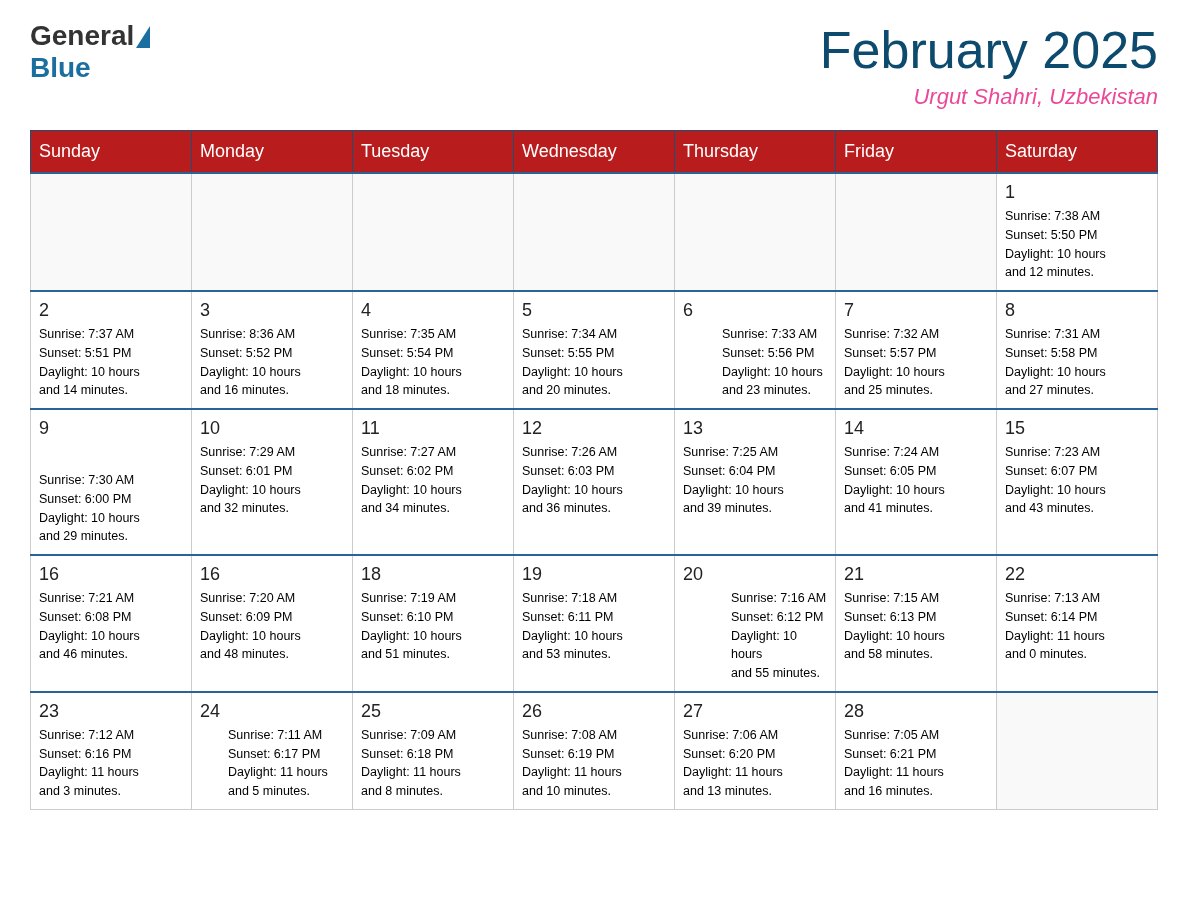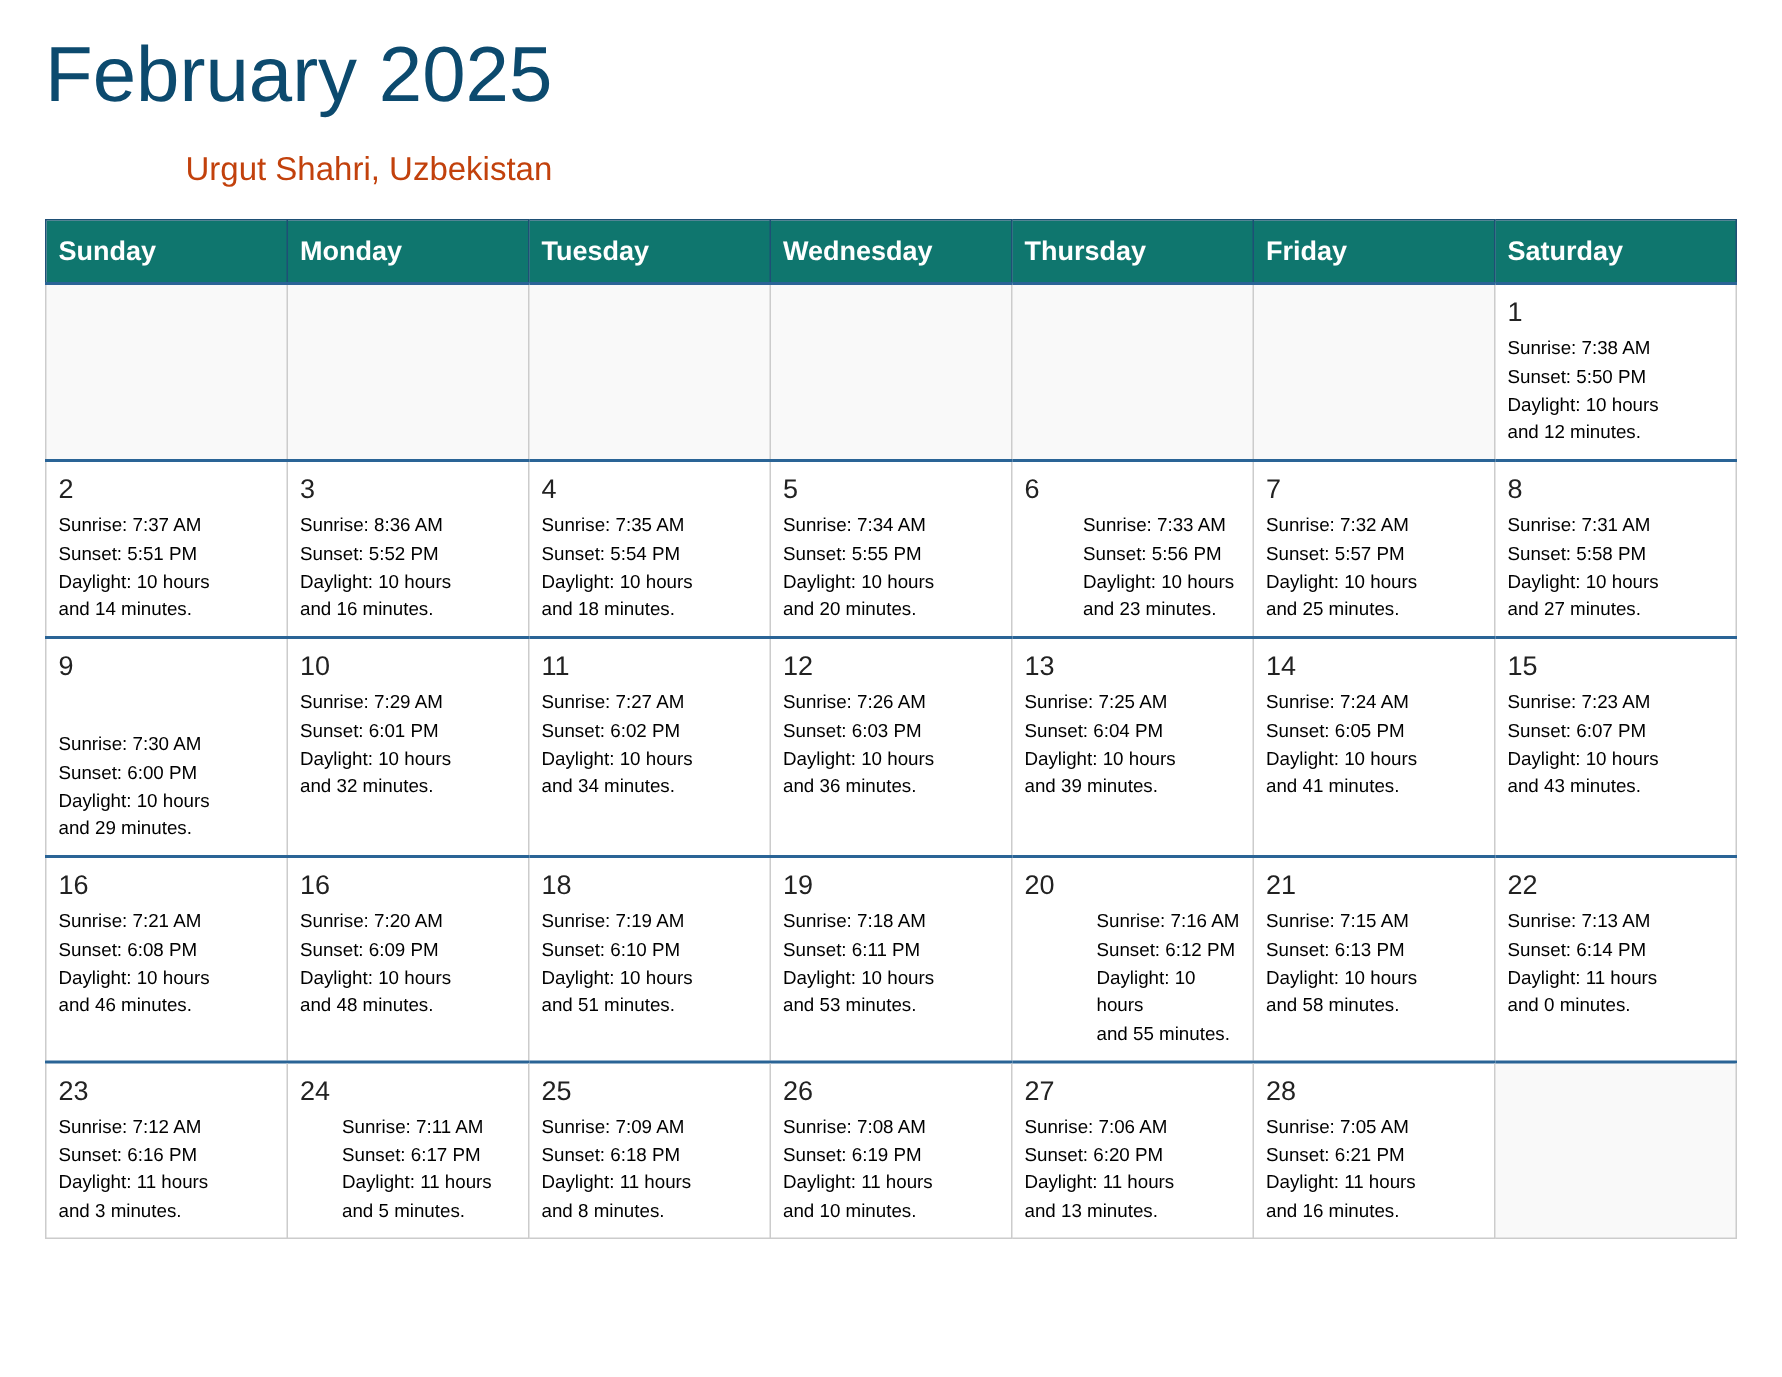--- a/index.html
+++ b/index.html
@@ -47,35 +47,36 @@
     .title-area {
       text-align: right;
     }
     .month-title {
       font-size: 52px;
       font-weight: normal;
       color: #0c4a6e;
     }
     .location-title {
       font-size: 22px;
-      color: #c2410c;
-      margin-top: 20px;
+      color: #ec4899;
+      margin-top: 4px;
+      font-style: italic;
     }
     .calendar {
       width: 100%;
       border-collapse: collapse;
       border: 1px solid #999;
     }
     .calendar th {
-      background-color: #0f766e;
+      background-color: #b91c1c;
       color: #fff;
       padding: 10px 8px;
       text-align: left;
       font-size: 18px;
-      font-weight: bold;
+      font-weight: normal;
       border: 1px solid #1e4f75;
     }
     .calendar td {
       vertical-align: top;
       padding: 8px;
       border: 1px solid #ccc;
       width: calc(100% / 7);
       min-height: 110px;
       font-size: 13px;
       color: #333;
@@ -96,20 +97,27 @@
       background: #f9f9f9;
     }
     tr.week-row td {
       border-top: 2px solid #2a6496;
     }
   </style>
 </head>
 <body>
 
 <div class="header-area">
+  <div class="logo">
+    <div class="logo-top">
+      <span class="logo-general">General</span>
+      <div class="logo-triangle"></div>
+    </div>
+    <span class="logo-blue">Blue</span>
+  </div>
   <div class="title-area">
     <div class="month-title">February 2025</div>
     <div class="location-title">Urgut Shahri, Uzbekistan</div>
   </div>
 </div>
 
 <table class="calendar">
   <thead>
     <tr>
     <th>Sunday</th>

